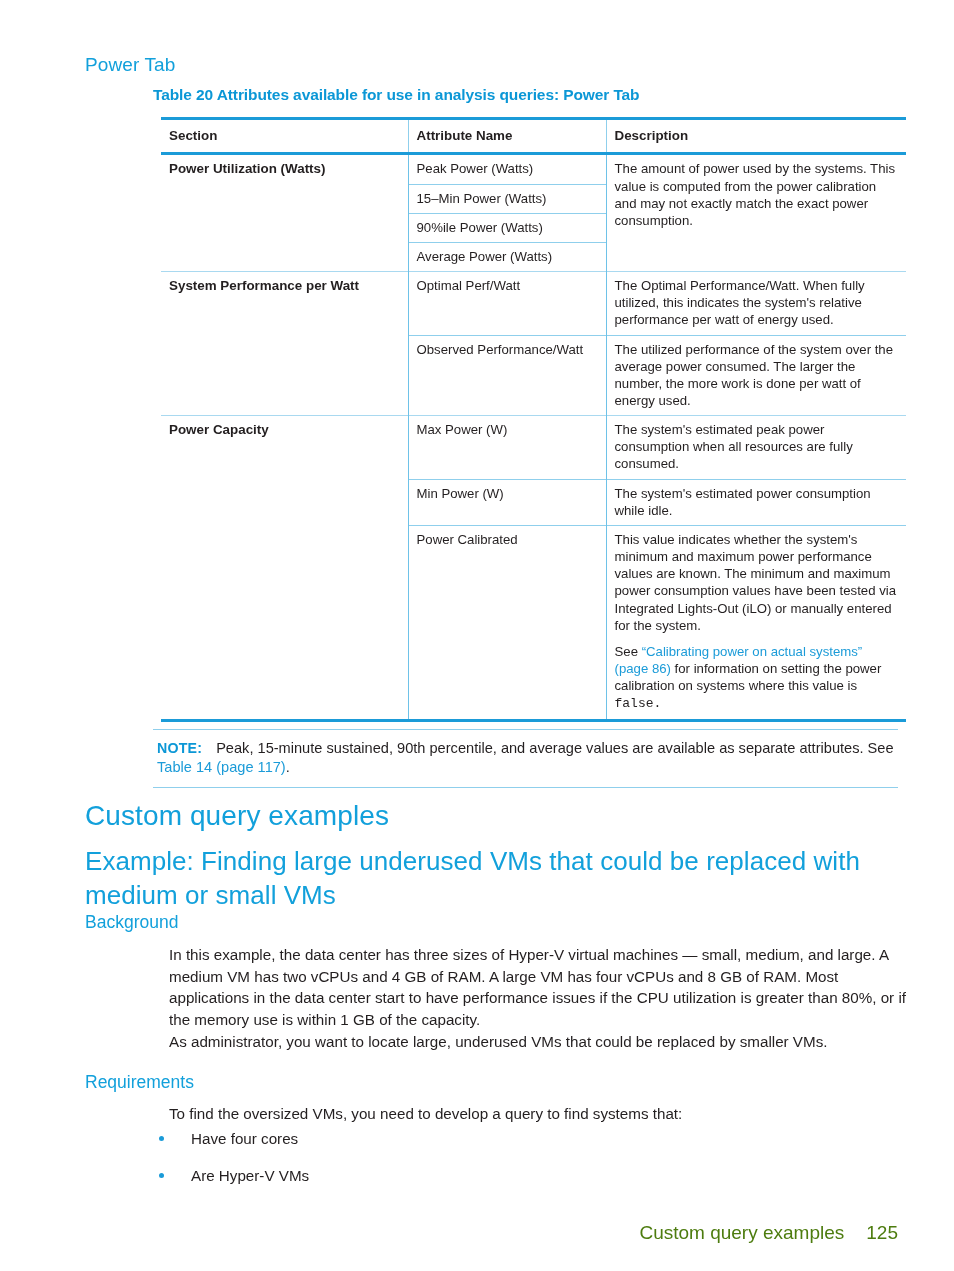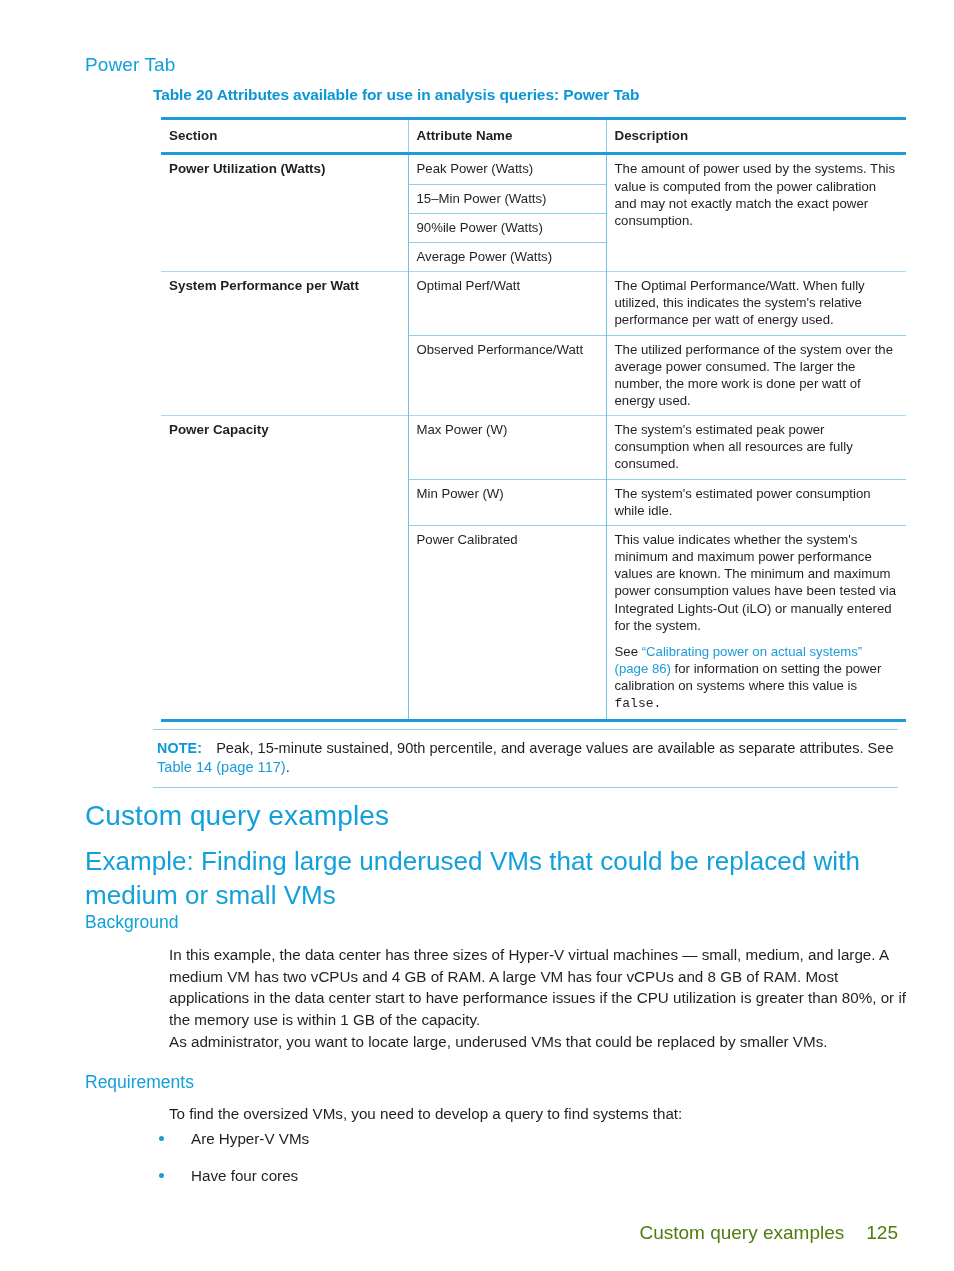--- a/index.html
+++ b/index.html
@@ -308,25 +308,25 @@
 
   <div class="body-block bb-1">In this example, the data center has three sizes of Hyper-V virtual machines — small, medium, and large. A medium VM has two vCPUs and 4 GB of RAM. A large VM has four vCPUs and 8 GB of RAM. Most applications in the data center start to have performance issues if the CPU utilization is greater than 80%, or if the memory use is within 1 GB of the capacity.</div>
   <div class="body-block bb-2">As administrator, you want to locate large, underused VMs that could be replaced by smaller VMs.</div>
 
   <div class="h3-req">Requirements</div>
   <div class="body-block bb-3">To find the oversized VMs, you need to develop a query to find systems that:</div>
 
   <ul class="bullets">
     <li>
       <span class="dot"></span>
-      <span>Are Hyper-V VMs</span>
+      <span>Have four cores</span>
     </li>
     <li>
       <span class="dot"></span>
-      <span>Have four cores</span>
+      <span>Are Hyper-V VMs</span>
     </li>
   </ul>
 
   <div class="footer">
     <span>Custom query examples</span><span class="pnum">125</span>
   </div>
 
 </div>
 
 </body></html>

